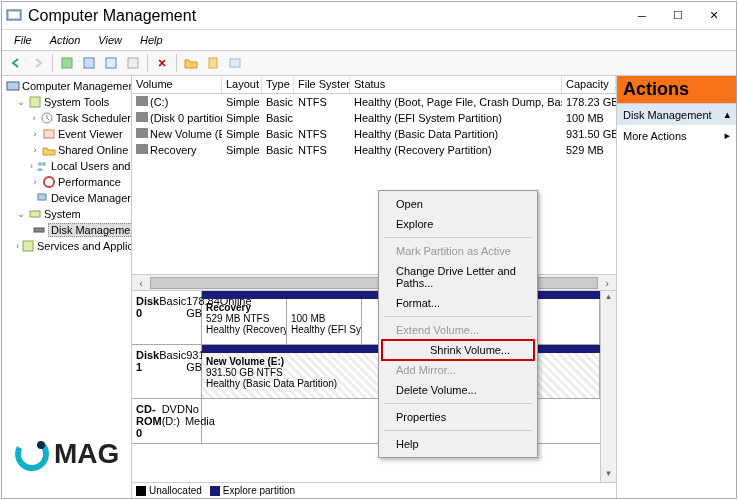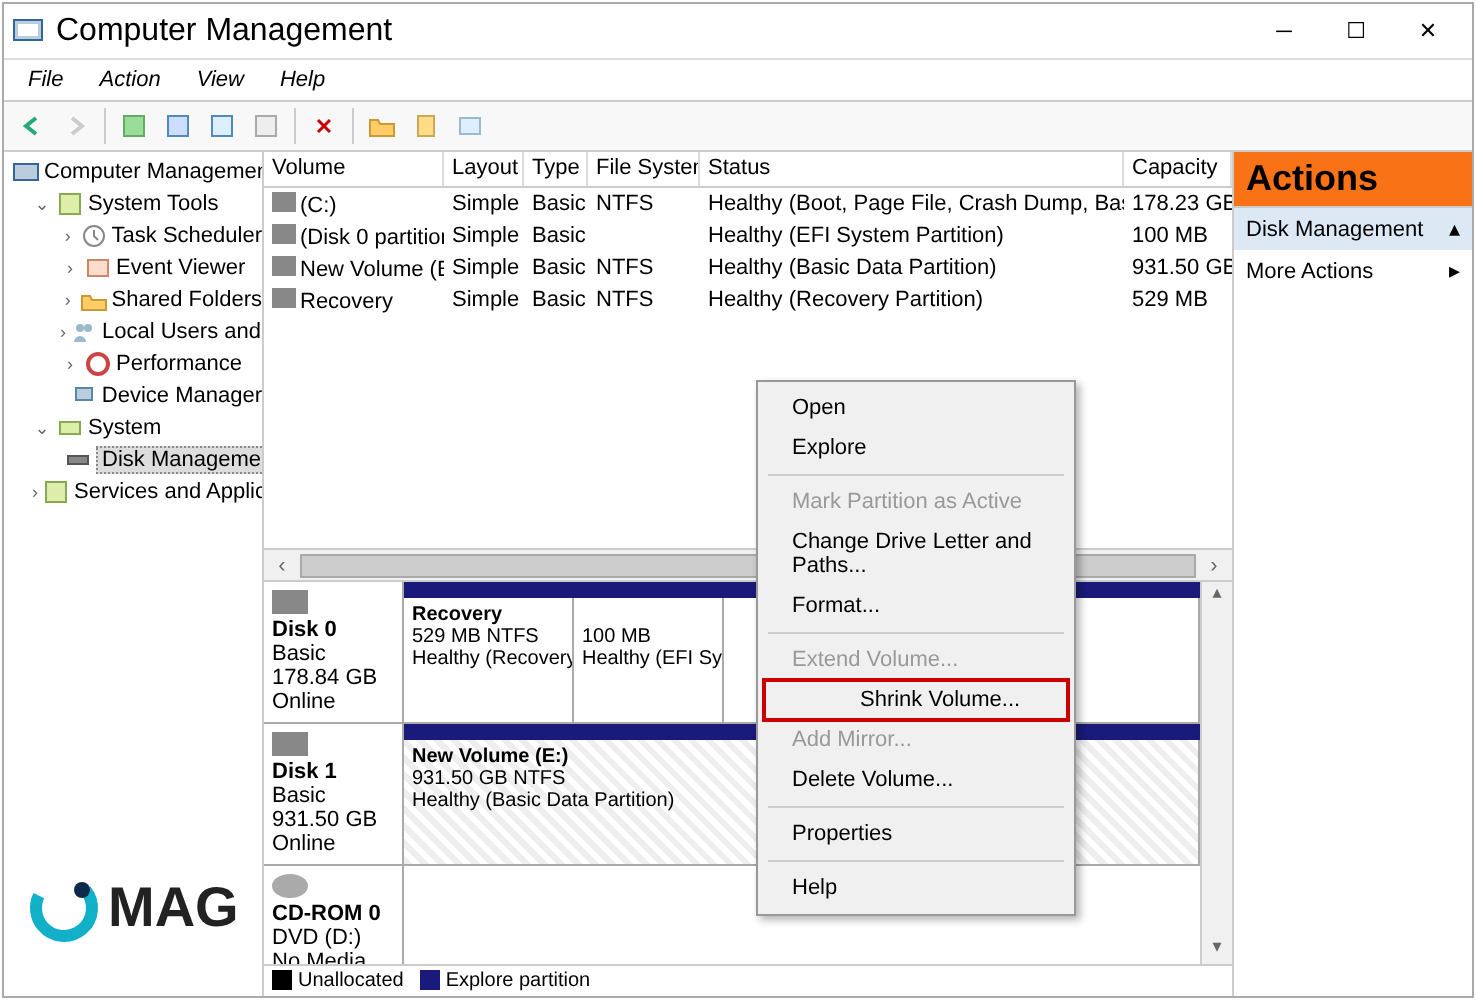--- a/index.html
+++ b/index.html
@@ -29,21 +29,21 @@
 .listhdr .col { border-right: 1px solid #ddd; padding: 2px 4px; font-size: 11px; overflow: hidden; white-space: nowrap; }
 .listbody { flex: 0 0 auto; height: 180px; overflow: hidden; position: relative; }
 .listrow { display: flex; height: 16px; align-items: center; }
 .listrow .cell { padding: 0 4px; font-size: 11px; overflow: hidden; white-space: nowrap; }
 .vicon { width: 12px; height: 10px; display: inline-block; margin-right: 2px; }
 .scrollbar-h { height: 16px; background: #f0f0f0; border-top: 1px solid #ccc; display: flex; align-items: center; justify-content: space-between; padding: 0 2px; }
 .scrollbar-h .arrow { width: 14px; text-align: center; color: #666; }
 .scrollbar-h .thumb { flex: 1; margin: 0 2px; height: 12px; background: #ccc; border: 1px solid #aaa; }
 .graphical { flex: 1; overflow: hidden; border-top: 1px solid #ccc; position: relative; }
 .diskrow { display: flex; border-bottom: 1px solid #aaa; min-height: 54px; background: #fff; }
-.disklabel { width: 70px; padding: 4px; border-right: 1px solid #aaa; font-size: 11px; display: flex; flex-direction: column; gap: 0; }
+.disklabel { width: 70px; padding: 4px; border-right: 1px solid #aaa; font-size: 11px; display: flex; flex-direction: row; gap: 0; }
 .disklabel .dicon { width: 18px; height: 12px; background: #888; margin-bottom: 2px; }
 .diskparts { flex: 1; display: flex; flex-direction: column; }
 .stripe { height: 8px; background: #1a1a7a; }
 .partrow { flex: 1; display: flex; }
 .partition { border-right: 1px solid #aaa; padding: 3px 4px; font-size: 10px; overflow: hidden; white-space: nowrap; }
 .partition.hatched { background-image: repeating-linear-gradient(45deg, #eee 0, #eee 3px, #fff 3px, #fff 6px); }
 .legend { height: 16px; display: flex; align-items: center; gap: 8px; padding: 0 4px; border-top: 1px solid #ccc; font-size: 10px; }
 .legbox { width: 10px; height: 10px; display: inline-block; margin-right: 3px; vertical-align: middle; }
 .vscroll { width: 16px; background: #f0f0f0; border-left: 1px solid #ccc; display: flex; flex-direction: column; }
 .vscroll .arrow { height: 14px; text-align: center; color: #666; font-size: 9px; }
@@ -179,21 +179,21 @@
             </span>
             <span>Event Viewer</span>
           </li>
         <li class="indent2">
             <span class="expander">›</span>
             <span class="ticon">
               <svg width="14" height="14" viewBox="0 0 14 14">
                 <path d="M1 5h4l1 2h7v5H1z" fill="#fc6" stroke="#c93"></path>
               </svg>
             </span>
-            <span>Shared Folders</span>
+            <span>Shared Online</span>
           </li>
         <li class="indent2">
             <span class="expander">›</span>
             <span class="ticon">
               <svg width="14" height="14" viewBox="0 0 14 14">
                 <circle cx="5" cy="5" r="2" fill="#9bc"></circle>
                 <circle cx="9" cy="5" r="2" fill="#9bc"></circle>
                 <path d="M2 12c0-2 2-3 3-3s3 1 3 3" fill="#9bc"></path>
               </svg>
             </span>

